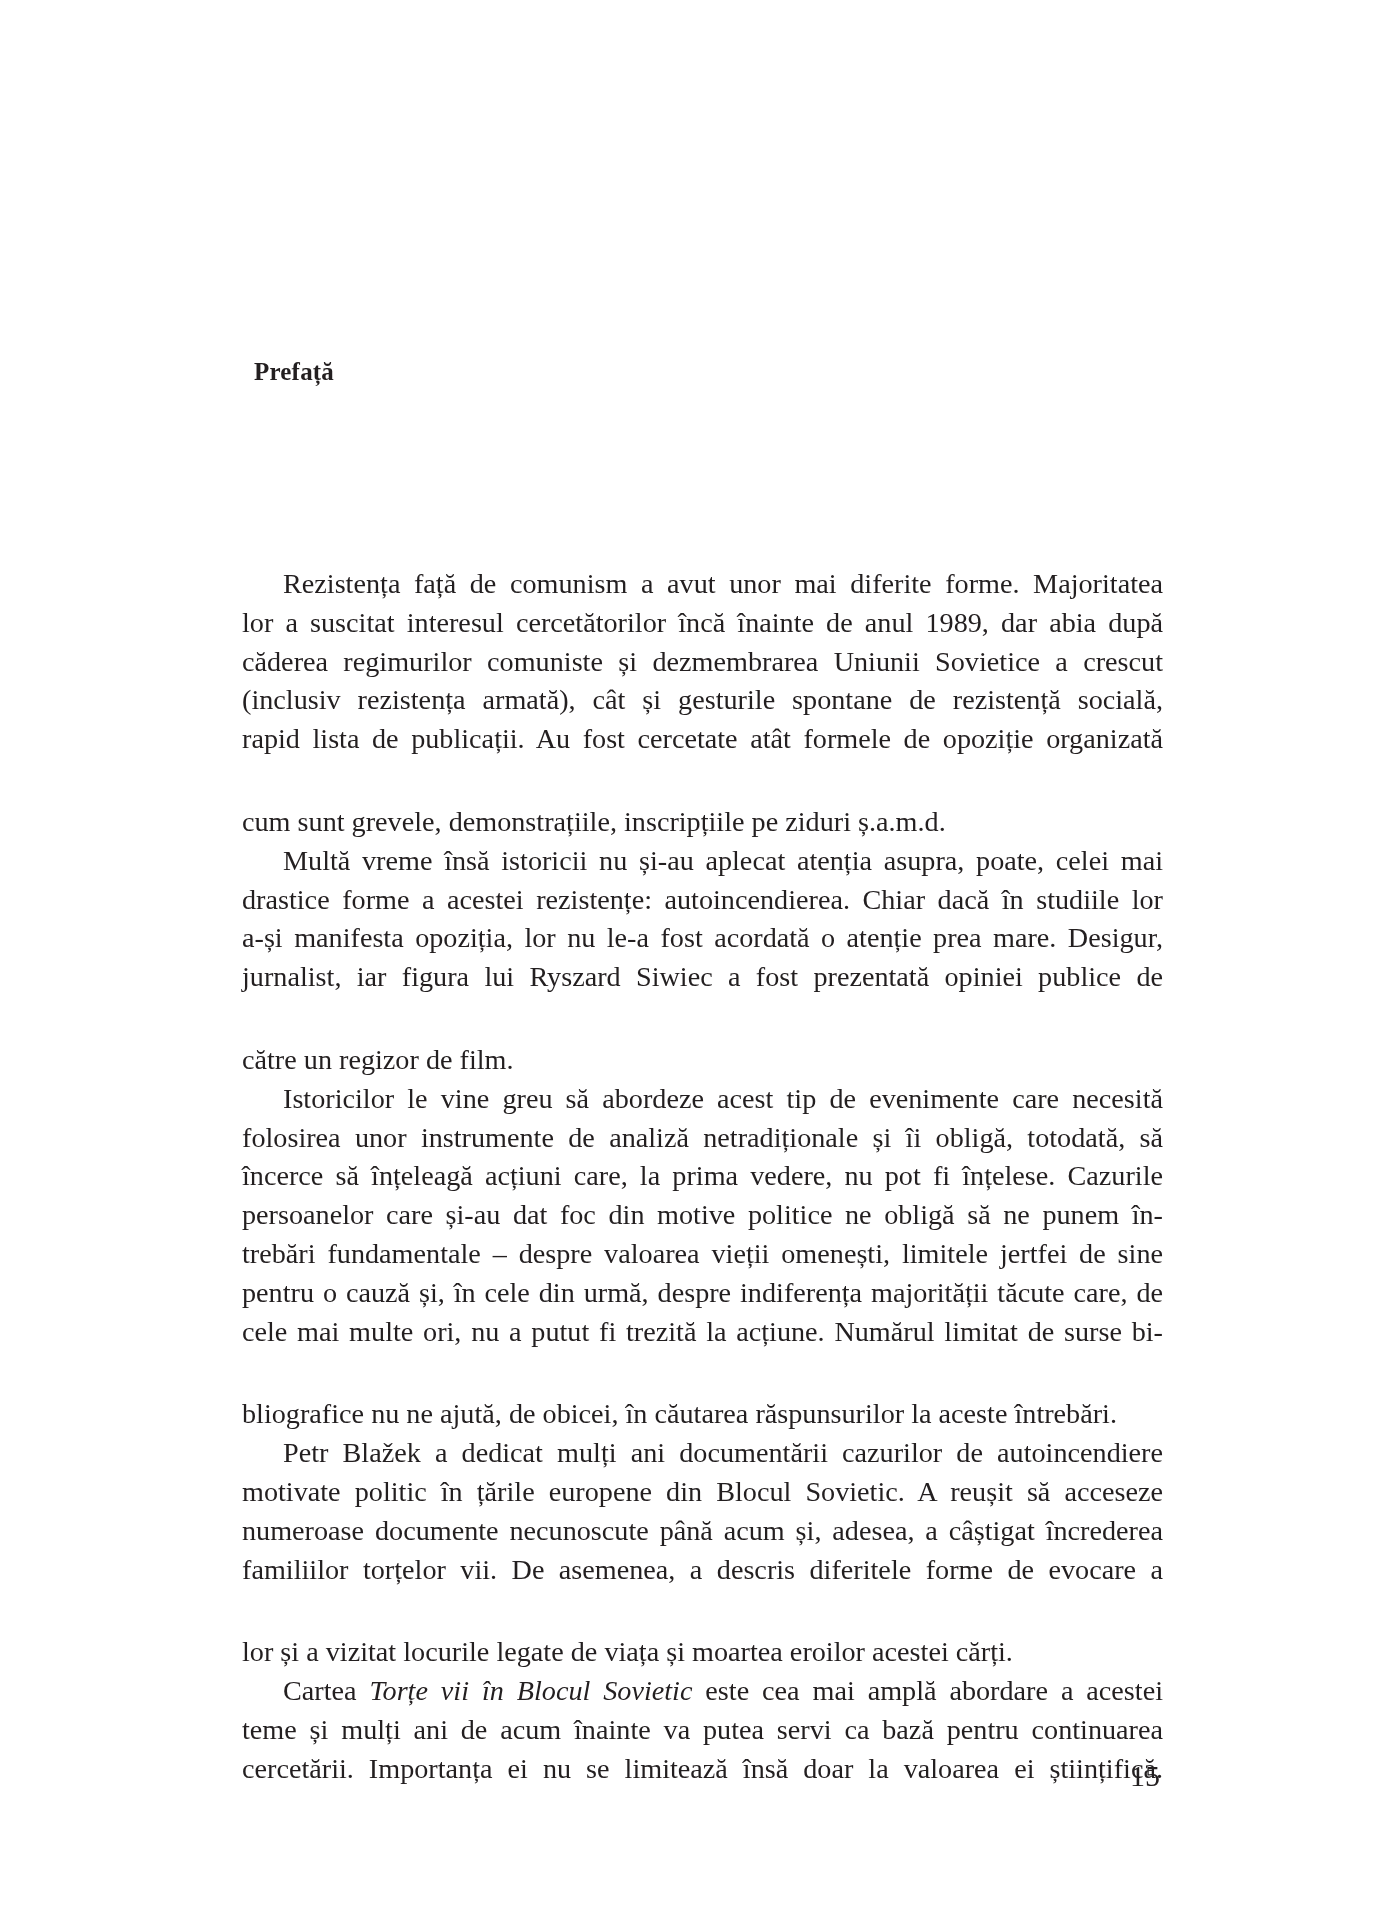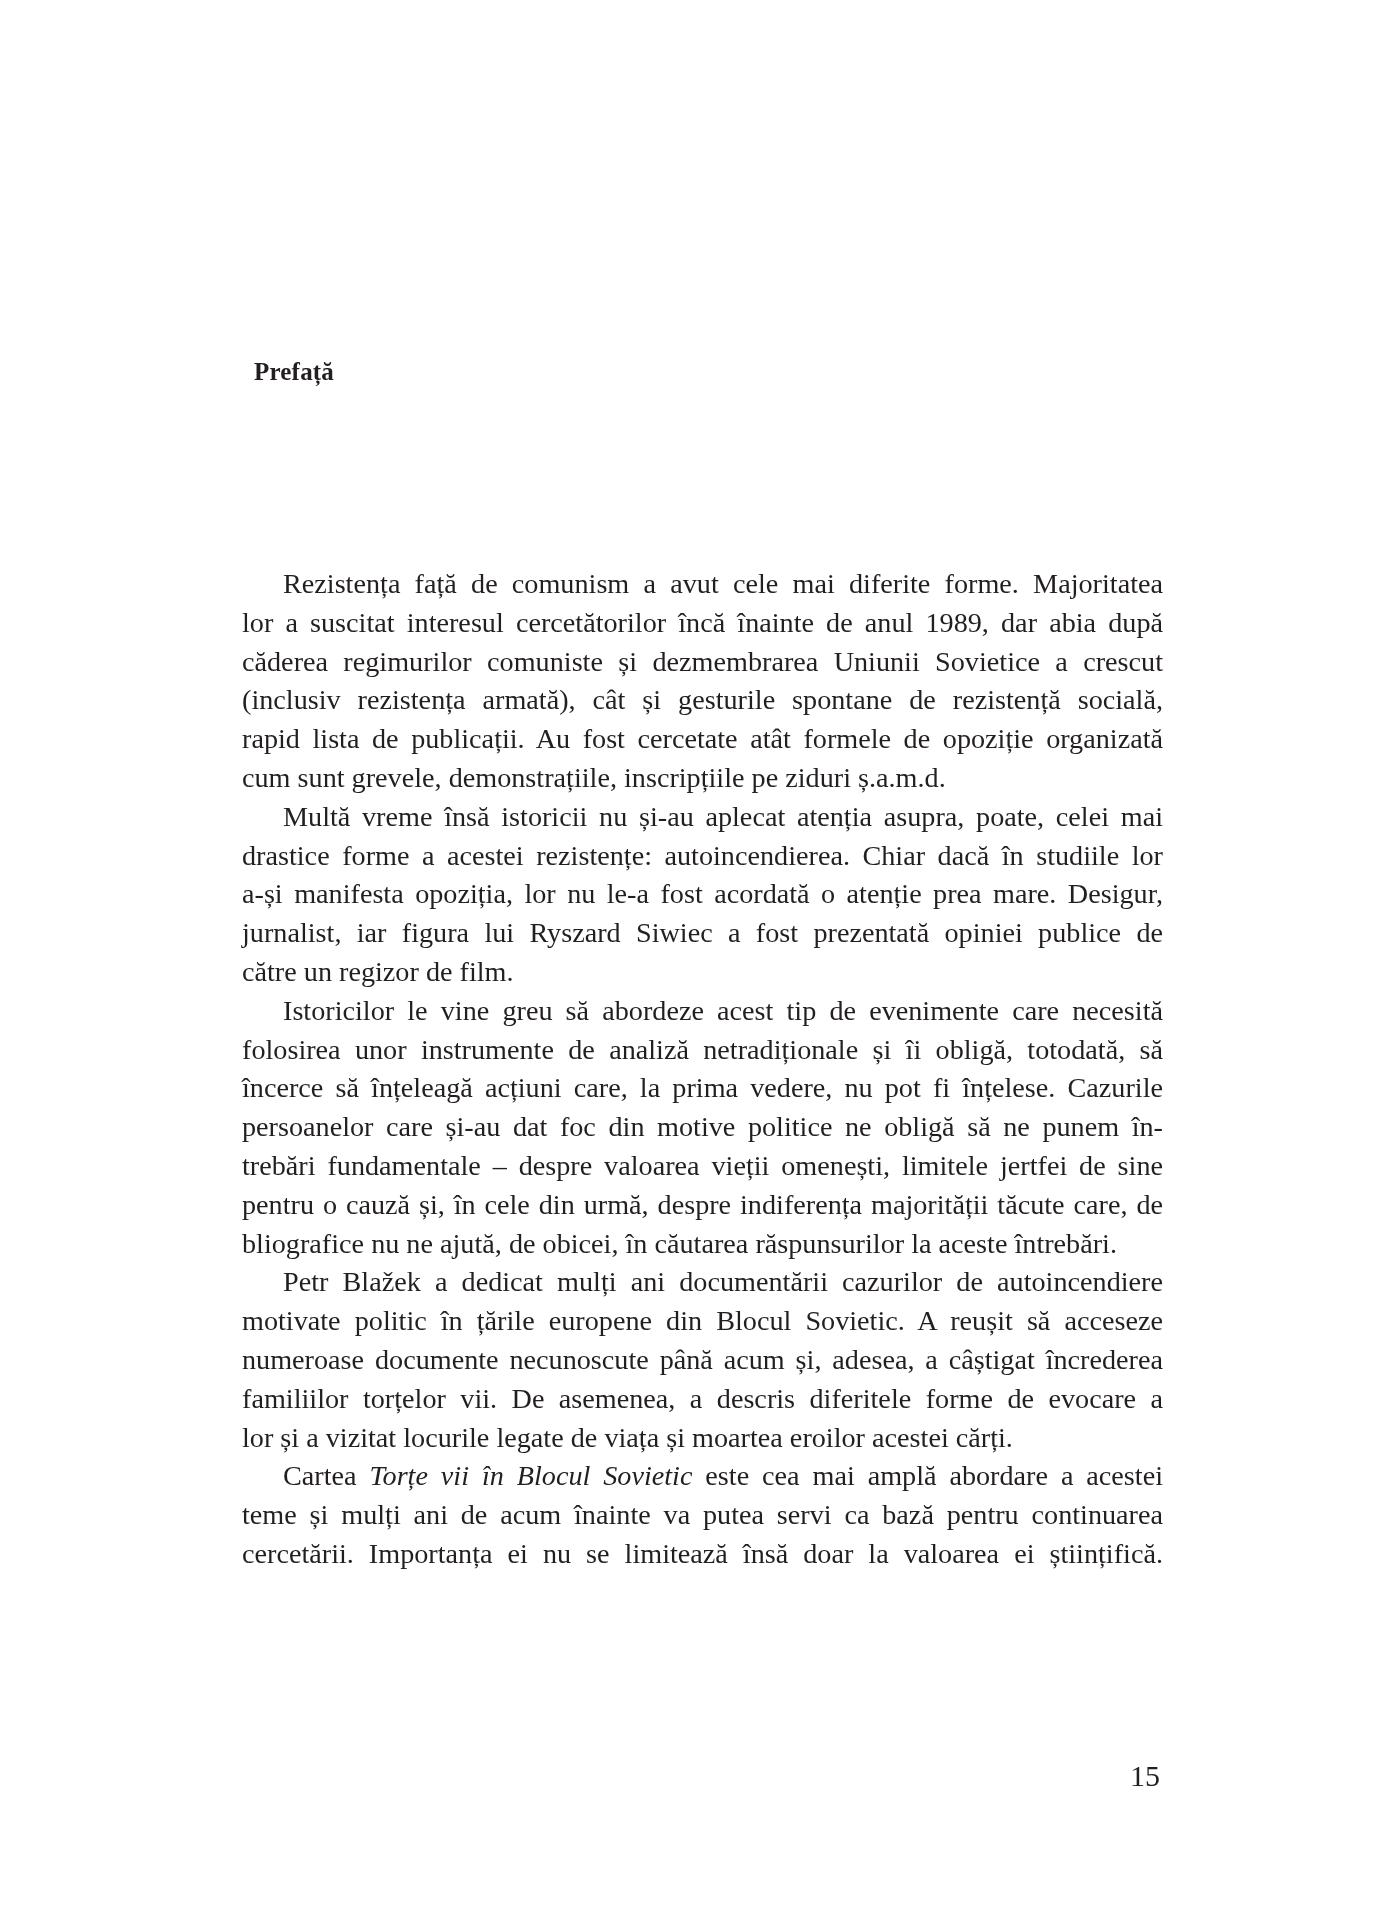--- a/index.html
+++ b/index.html
@@ -31,53 +31,54 @@
     .line {
       display: block;
       height: 38.8px;
       line-height: 38.8px;
       font-size: 28.2px;
       text-align: justify;
       text-align-last: justify;
       white-space: nowrap;
     }
     .line.indent { padding-left: 41px; }
-    .line.last { text-align-last: left; }
+    .line.last { text-align-last: left; margin-top: 44px; }
     .line .ital { font-style: italic; }
     .page-number {
       position: absolute;
       right: 222px;
       top: 1762px;
       font-size: 30px;
       line-height: 28px;
     }
   </style>
 </head>
 <body>
 
 <h1 class="page-title">Prefață</h1>
 
 <div class="body-text">
-  <span class="line indent">Rezistența față de comunism a avut cele mai diferite forme. Majoritatea</span>
+  <span class="line indent">Rezistența față de comunism a avut unor mai diferite forme. Majoritatea</span>
   <span class="line">lor a suscitat interesul cercetătorilor încă înainte de anul 1989, dar abia după</span>
   <span class="line">căderea regimurilor comuniste și dezmembrarea Uniunii Sovietice a crescut</span>
   <span class="line">(inclusiv rezistența armată), cât și gesturile spontane de rezistență socială,</span>
   <span class="line">rapid lista de publicații. Au fost cercetate atât formele de opoziție organizată</span>
   <span class="line last">cum sunt grevele, demonstrațiile, inscripțiile pe ziduri ș.a.m.d.</span>
   <span class="line indent">Multă vreme însă istoricii nu și-au aplecat atenția asupra, poate, celei mai</span>
   <span class="line">drastice forme a acestei rezistențe: autoincendierea. Chiar dacă în studiile lor</span>
   <span class="line">a-și manifesta opoziția, lor nu le-a fost acordată o atenție prea mare. Desigur,</span>
   <span class="line">jurnalist, iar figura lui Ryszard Siwiec a fost prezentată opiniei publice de</span>
   <span class="line last">către un regizor de film.</span>
   <span class="line indent">Istoricilor le vine greu să abordeze acest tip de evenimente care necesită</span>
   <span class="line">folosirea unor instrumente de analiză netradiționale și îi obligă, totodată, să</span>
   <span class="line">încerce să înțeleagă acțiuni care, la prima vedere, nu pot fi înțelese. Cazurile</span>
   <span class="line">persoanelor care și-au dat foc din motive politice ne obligă să ne punem în-</span>
   <span class="line">trebări fundamentale – despre valoarea vieții omenești, limitele jertfei de sine</span>
   <span class="line">pentru o cauză și, în cele din urmă, despre indiferența majorității tăcute care, de</span>
+  <span class="line">cele mai multe ori, nu a putut fi trezită la acțiune. Numărul limitat de surse bi-</span>
   <span class="line last">bliografice nu ne ajută, de obicei, în căutarea răspunsurilor la aceste întrebări.</span>
   <span class="line indent">Petr Blažek a dedicat mulți ani documentării cazurilor de autoincendiere</span>
   <span class="line">motivate politic în țările europene din Blocul Sovietic. A reușit să acceseze</span>
   <span class="line">numeroase documente necunoscute până acum și, adesea, a câștigat încrederea</span>
   <span class="line">familiilor torțelor vii. De asemenea, a descris diferitele forme de evocare a</span>
   <span class="line last">lor și a vizitat locurile legate de viața și moartea eroilor acestei cărți.</span>
   <span class="line indent"><span>Cartea </span><span class="ital">Torțe vii în Blocul Sovietic</span><span> este cea mai amplă abordare a acestei</span></span>
   <span class="line">teme și mulți ani de acum înainte va putea servi ca bază pentru continuarea</span>
   <span class="line">cercetării. Importanța ei nu se limitează însă doar la valoarea ei științifică.</span>
 </div>

